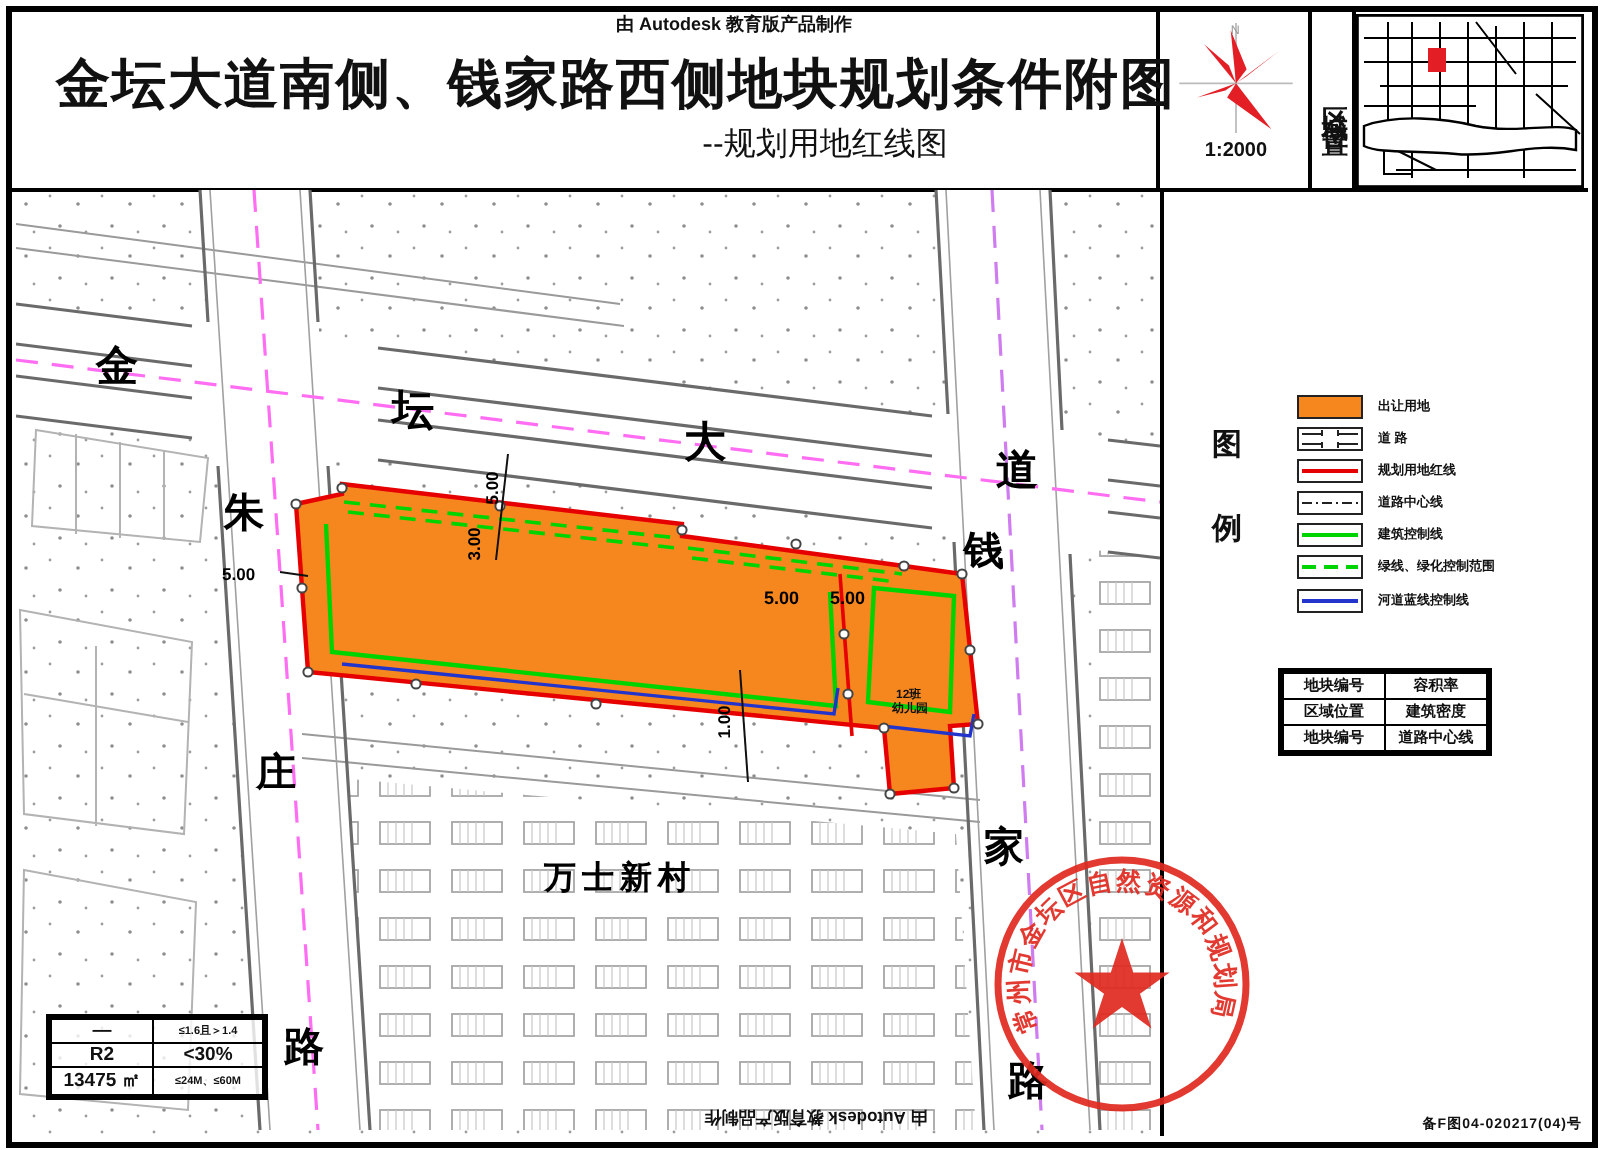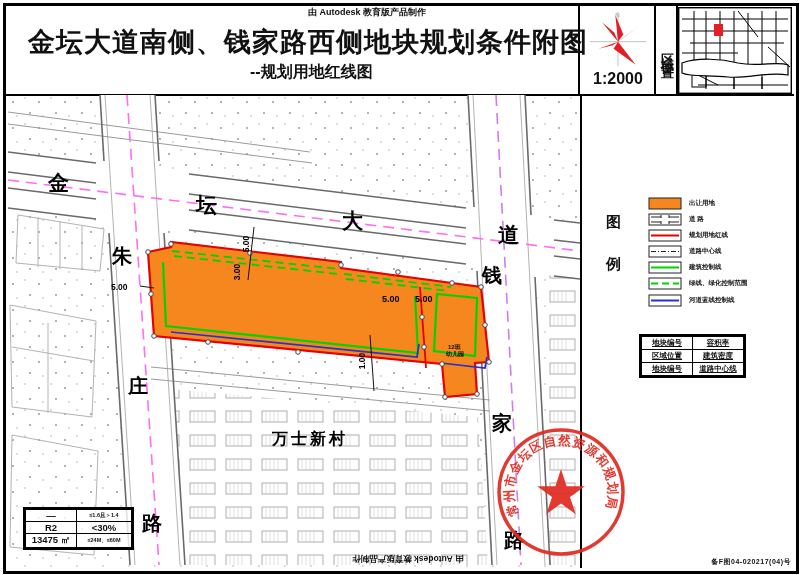--- a/index.html
+++ b/index.html
@@ -3,30 +3,30 @@
 <meta charset="utf-8">
 <style>
   html,body{margin:0;padding:0;}
   body{width:800px;height:575px;position:relative;background:#fff;
        font-family:"Liberation Sans","DejaVu Sans",sans-serif;color:#111;overflow:hidden;}
   .frame{position:absolute;left:3px;top:3px;width:790px;height:565px;border:3px solid #000;}
   .line{position:absolute;background:#000;}
   .abs{position:absolute;}
   .madeby-top{left:262px;top:6px;width:210px;font-size:9px;font-weight:bold;text-align:center;}
   .title{left:28px;top:24px;width:545px;font-size:27px;font-weight:bold;letter-spacing:1px;text-align:center;white-space:nowrap;}
-  .subtitle{left:250px;top:62px;width:325px;font-size:16px;font-weight:bold;text-align:left;}
-  .scale{left:585px;top:70px;width:66px;text-align:center;font-size:16px;font-weight:bold;}
+  .subtitle{left:250px;top:62px;width:325px;font-size:16px;font-weight:normal;text-align:center;}
+  .scale{left:585px;top:70px;width:66px;text-align:center;font-size:10px;font-weight:bold;}
   .regionlabel{left:656px;top:16px;width:20px;height:70px;font-size:13px;font-weight:bold;
                writing-mode:vertical-rl;text-orientation:upright;letter-spacing:4px;text-align:center;}
   .legend-row{position:absolute;left:648px;display:flex;align-items:center;gap:7px;}
   .legend-row .lab{font-size:6.5px;font-weight:bold;white-space:nowrap;}
   .legend-char{position:absolute;left:606px;font-size:15px;font-weight:bold;}
   .ptable{position:absolute;left:639px;top:334px;border:2px solid #000;background:#fff;}
   .ptable table{border-collapse:collapse;}
-  .ptable td{border:1px solid #000;width:48px;height:12px;font-size:7.5px;font-weight:bold;text-align:center;padding:0 1px;text-decoration:underline;}
+  .ptable td{border:1px solid #000;width:48px;height:12px;font-size:7.5px;font-weight:bold;text-align:center;padding:0 1px;}
   .vtable{position:absolute;left:23px;top:507px;border:2px solid #000;background:rgba(255,255,255,.8);}
   .vtable table{border-collapse:collapse;}
   .vtable td{border:1.2px solid #000;height:11px;text-align:center;padding:0 1px;font-weight:bold;}
   .vtable .c1{width:48px;} .vtable .c2{width:52px;margin-top:12px;}
   .fs10{font-size:9.5px;} .fs6{font-size:5.5px;}
   .madeby-bottom{left:333px;top:552px;width:150px;font-size:8.5px;font-weight:bold;text-align:center;
                  transform:rotate(180deg);}
   .drawno{right:9px;top:557px;font-size:7px;font-weight:bold;letter-spacing:.5px;}
   svg text{font-family:"Liberation Sans","DejaVu Sans",sans-serif;}
 </style>

